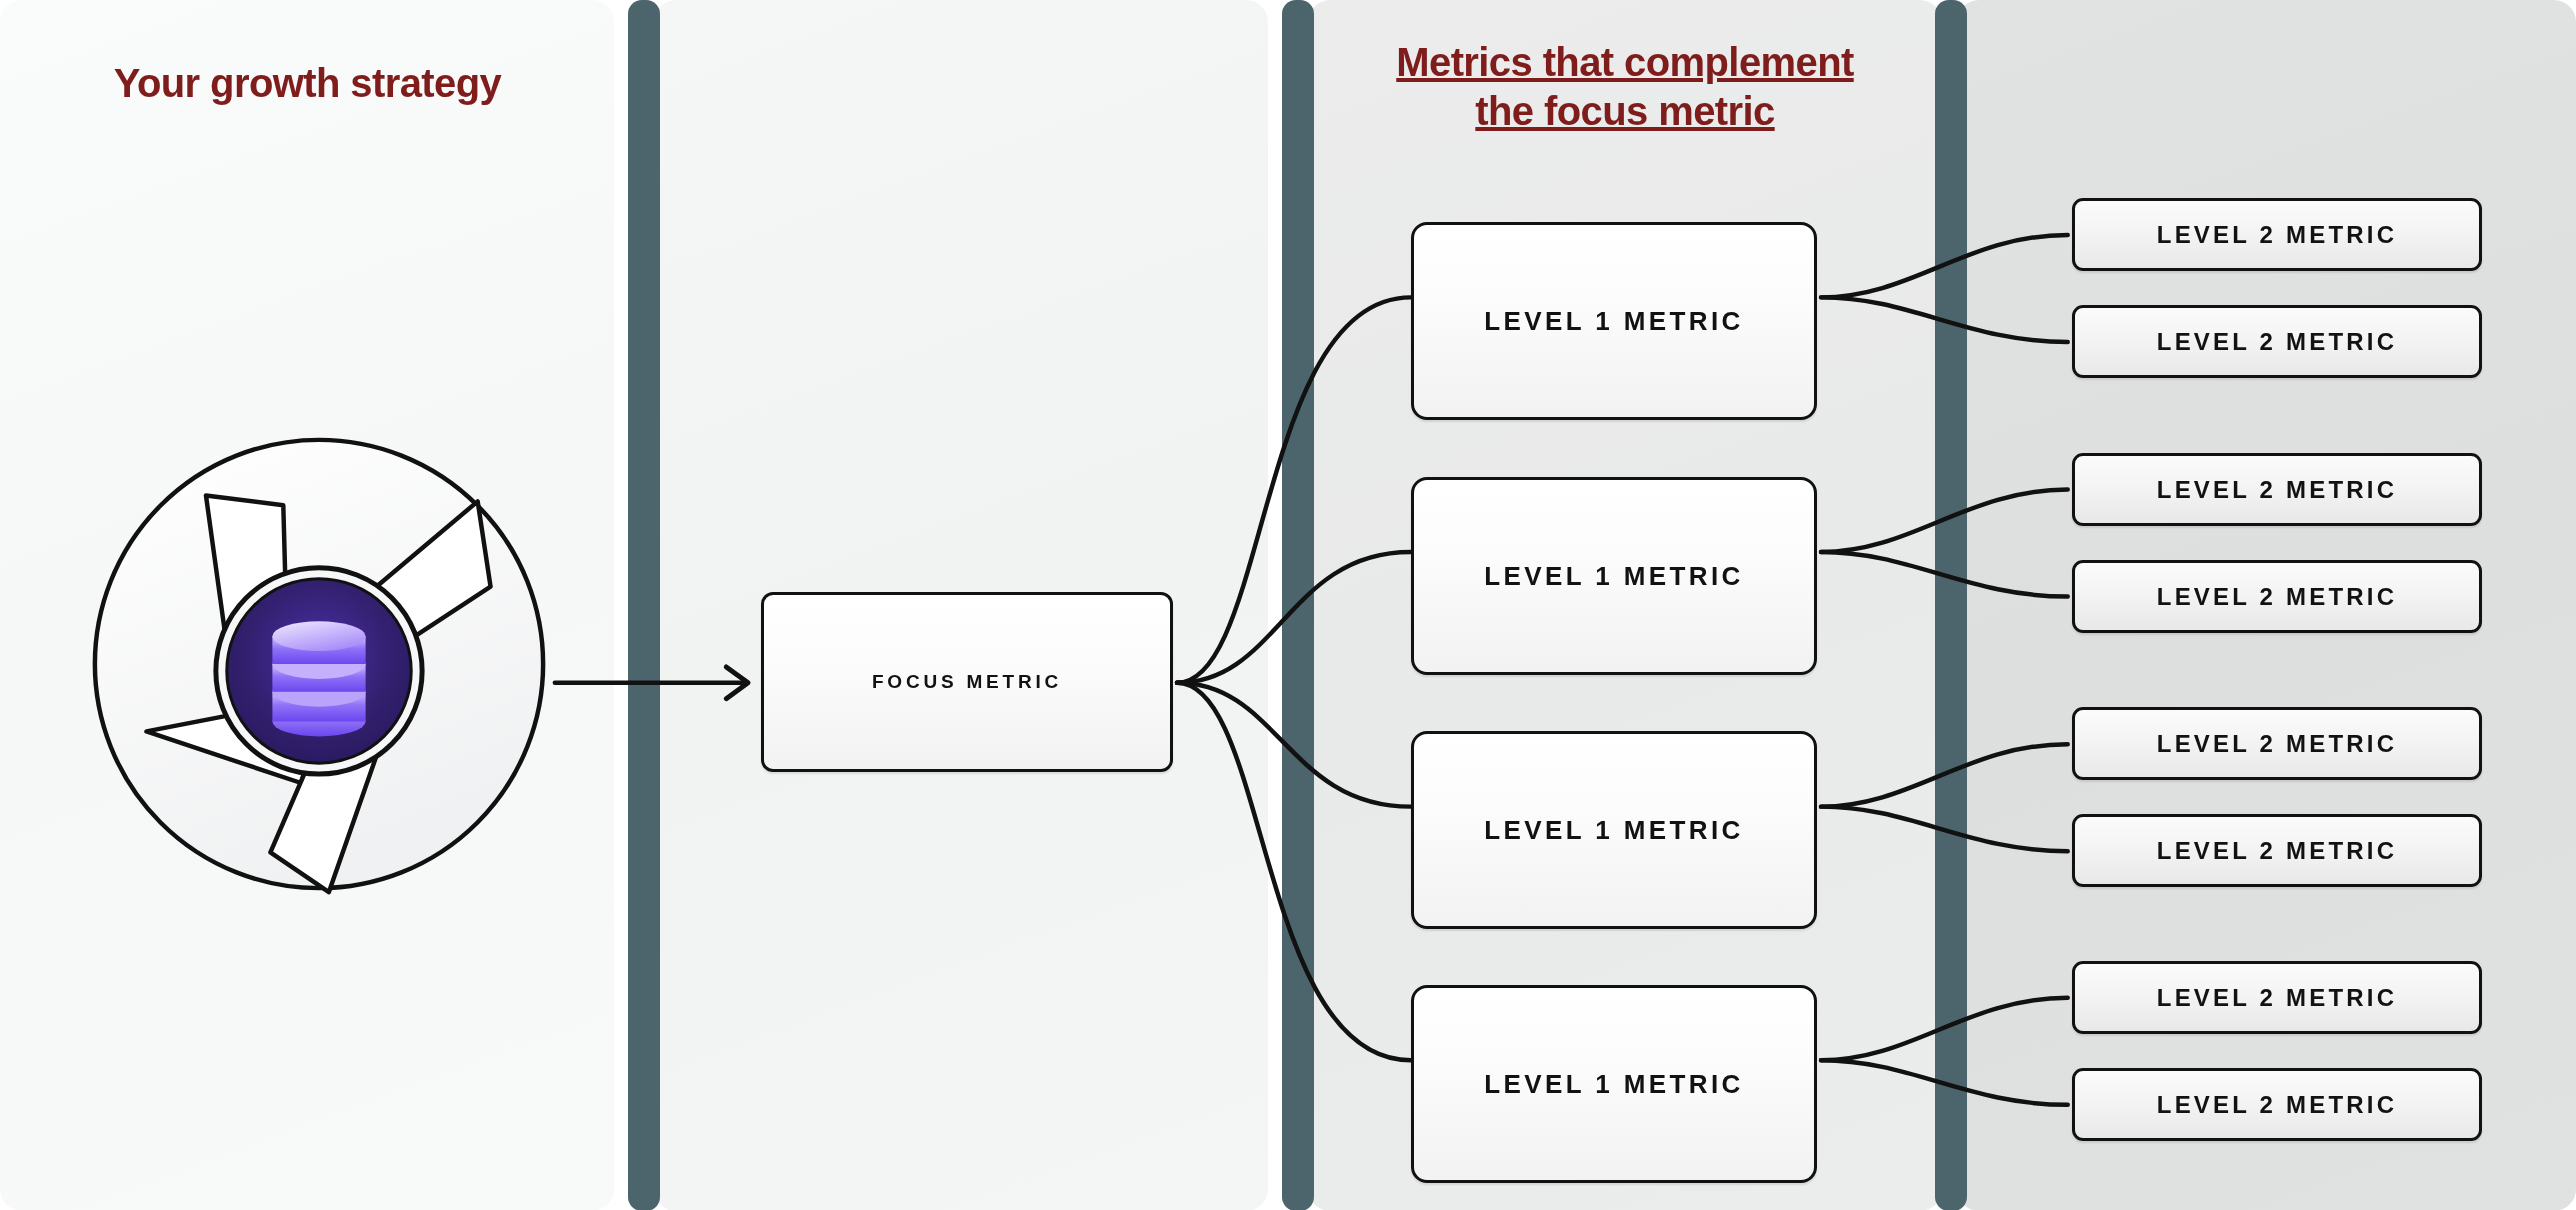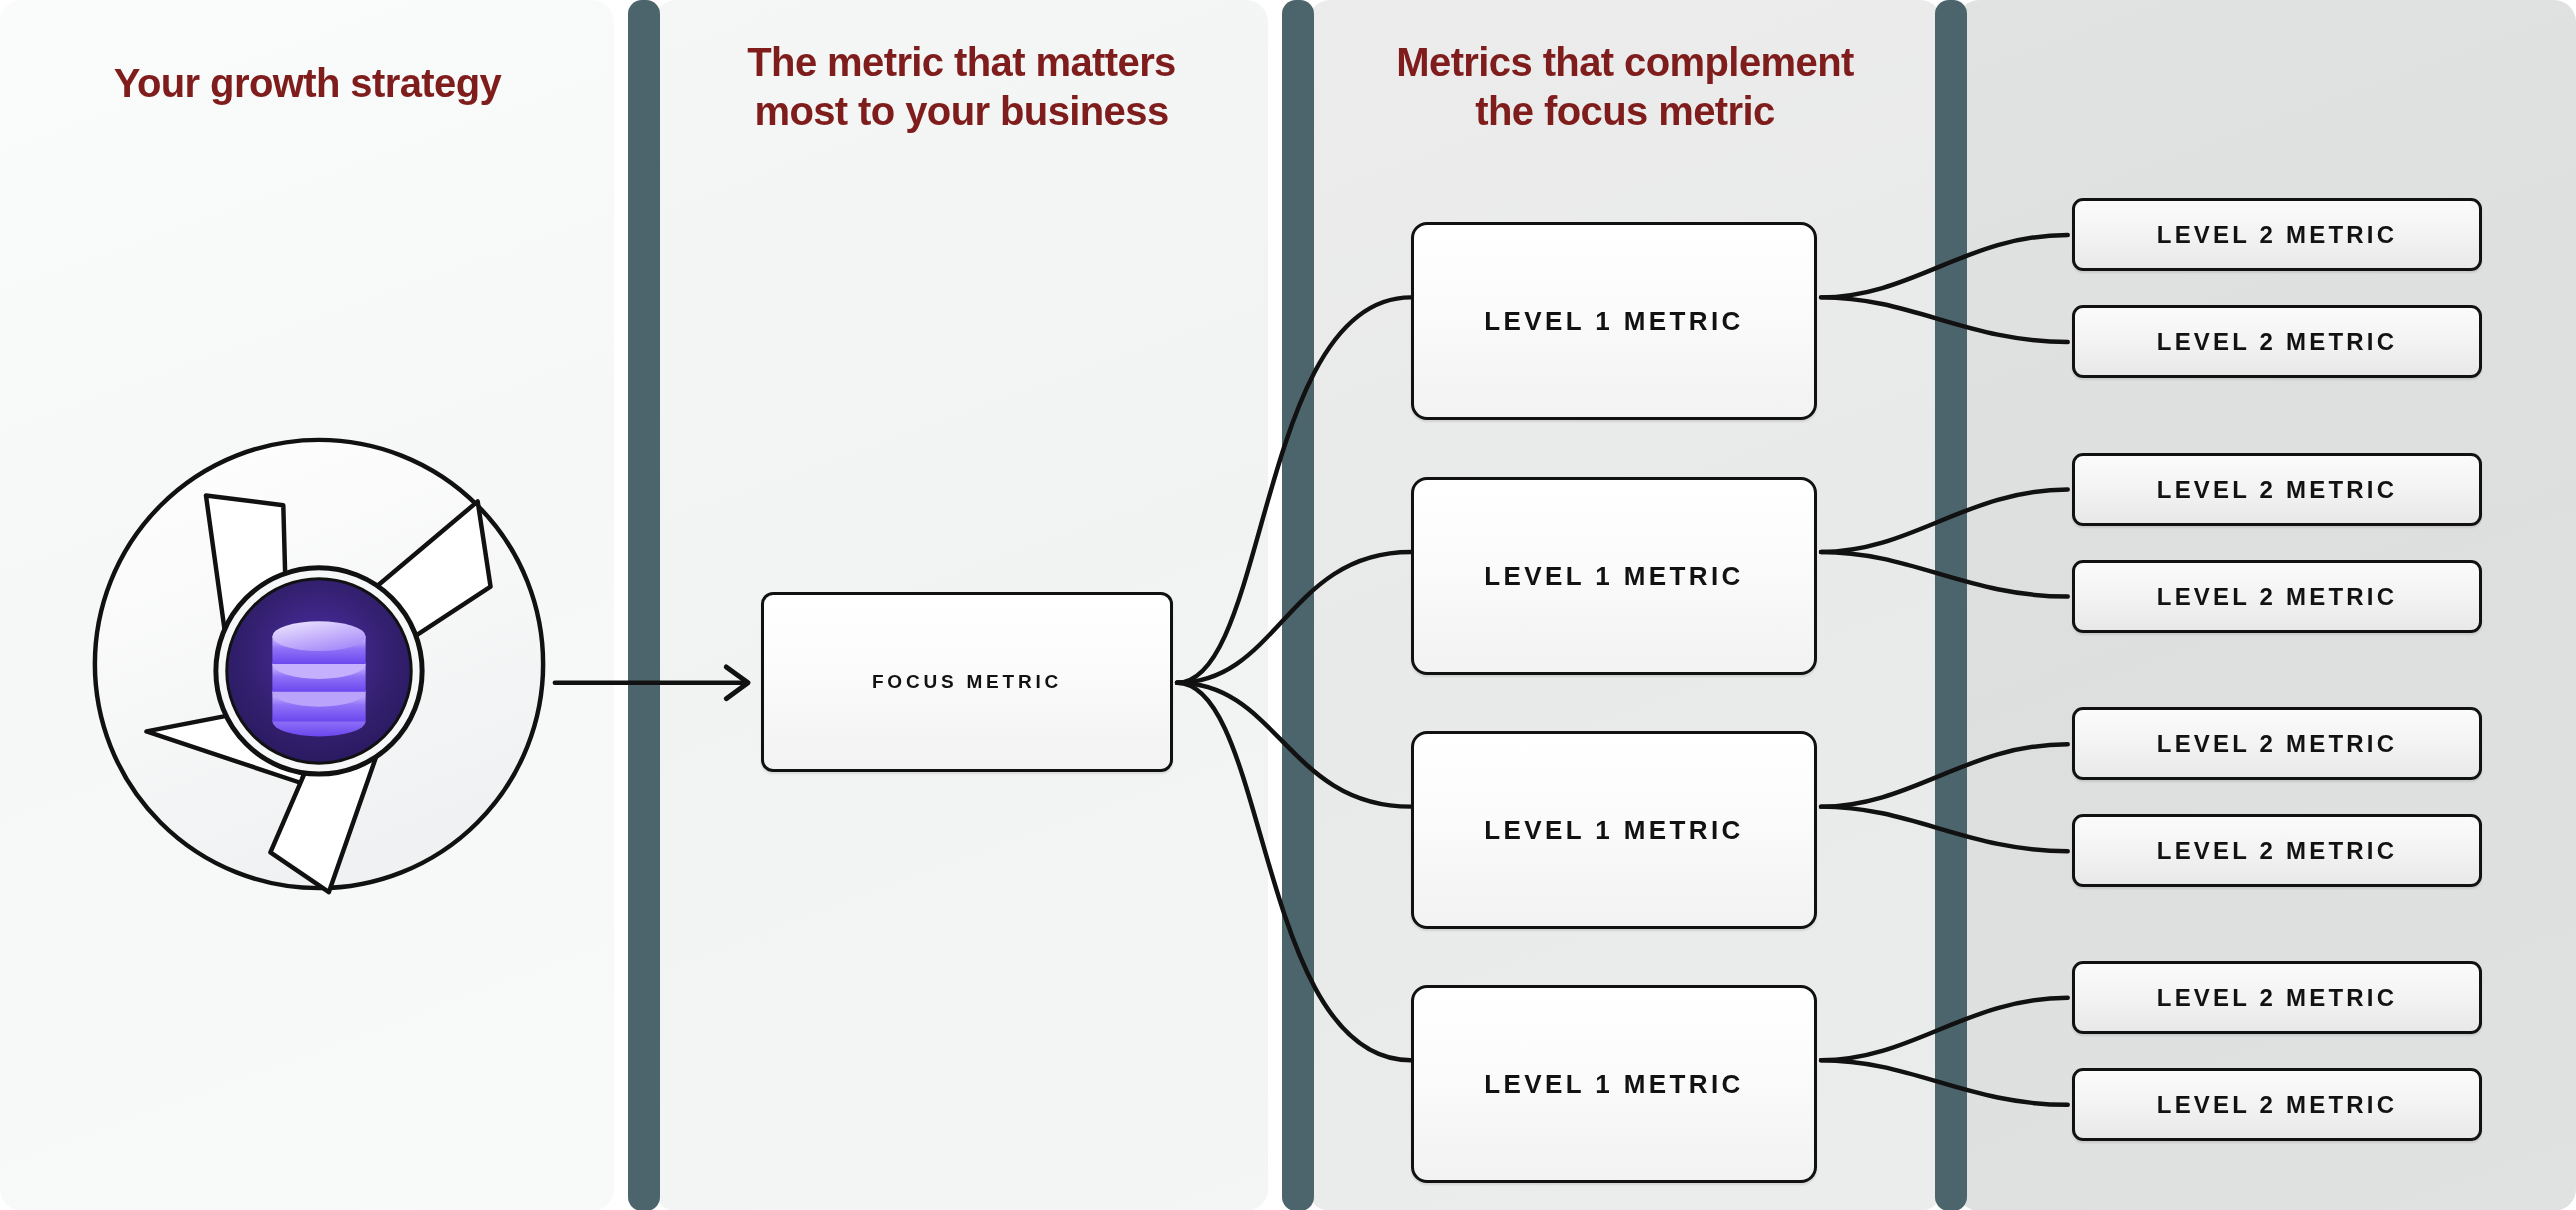--- a/index.html
+++ b/index.html
@@ -71,21 +71,21 @@
     font-weight: 700;
     font-size: 40px;
     line-height: 1.22;
     letter-spacing: -0.6px;
     font-family: "Liberation Sans", sans-serif;
     z-index: 6;
     pointer-events: none;
   }
   .head-0 { left: 20px;   top: 59px;  width: 575px; }
   .head-1 { left: 674px;  top: 38px;  width: 575px; }
-  .head-2 { left: 1328px; top: 38px;  width: 594px; }
+  .head-2 { left: 1328px; top: 38px;  width: 594px; text-decoration: underline; }
   .head-3 { left: 1972px; top: 38px;  width: 590px; }
 
   
   #wires {
     position: absolute;
     left: 0; top: 0;
     width: 2576px; height: 1211px;
     z-index: 7;
     pointer-events: none;
   }
@@ -168,21 +168,20 @@
   <div class="panel panel-0"></div>
   <div class="panel panel-1"></div>
   <div class="panel panel-2"></div>
   <div class="panel panel-3"></div>
 
   <div class="divider div-0"></div>
   <div class="divider div-1"></div>
   <div class="divider div-2"></div>
 
   <div class="col-head head-0">Your growth strategy</div>
-  <div class="col-head head-1">The metric that matters<br>most to your business</div>
   <div class="col-head head-2">Metrics that complement<br>the focus metric</div>
 
   <svg id="wires" viewBox="0 0 2600 1222">
     <g fill="none" stroke="#111111" stroke-width="4.5" stroke-linecap="round">
 
       <path d="M 560 689 L 752 689"></path>
       <path stroke-width="5" stroke-linejoin="round" d="M 733 673 L 755 689 L 733 705"></path>
 
       <path d="M 1188 689 C 1280 689, 1270 300, 1424 300"></path>
       <path d="M 1188 689 C 1290 689, 1300 557, 1424 557"></path>

